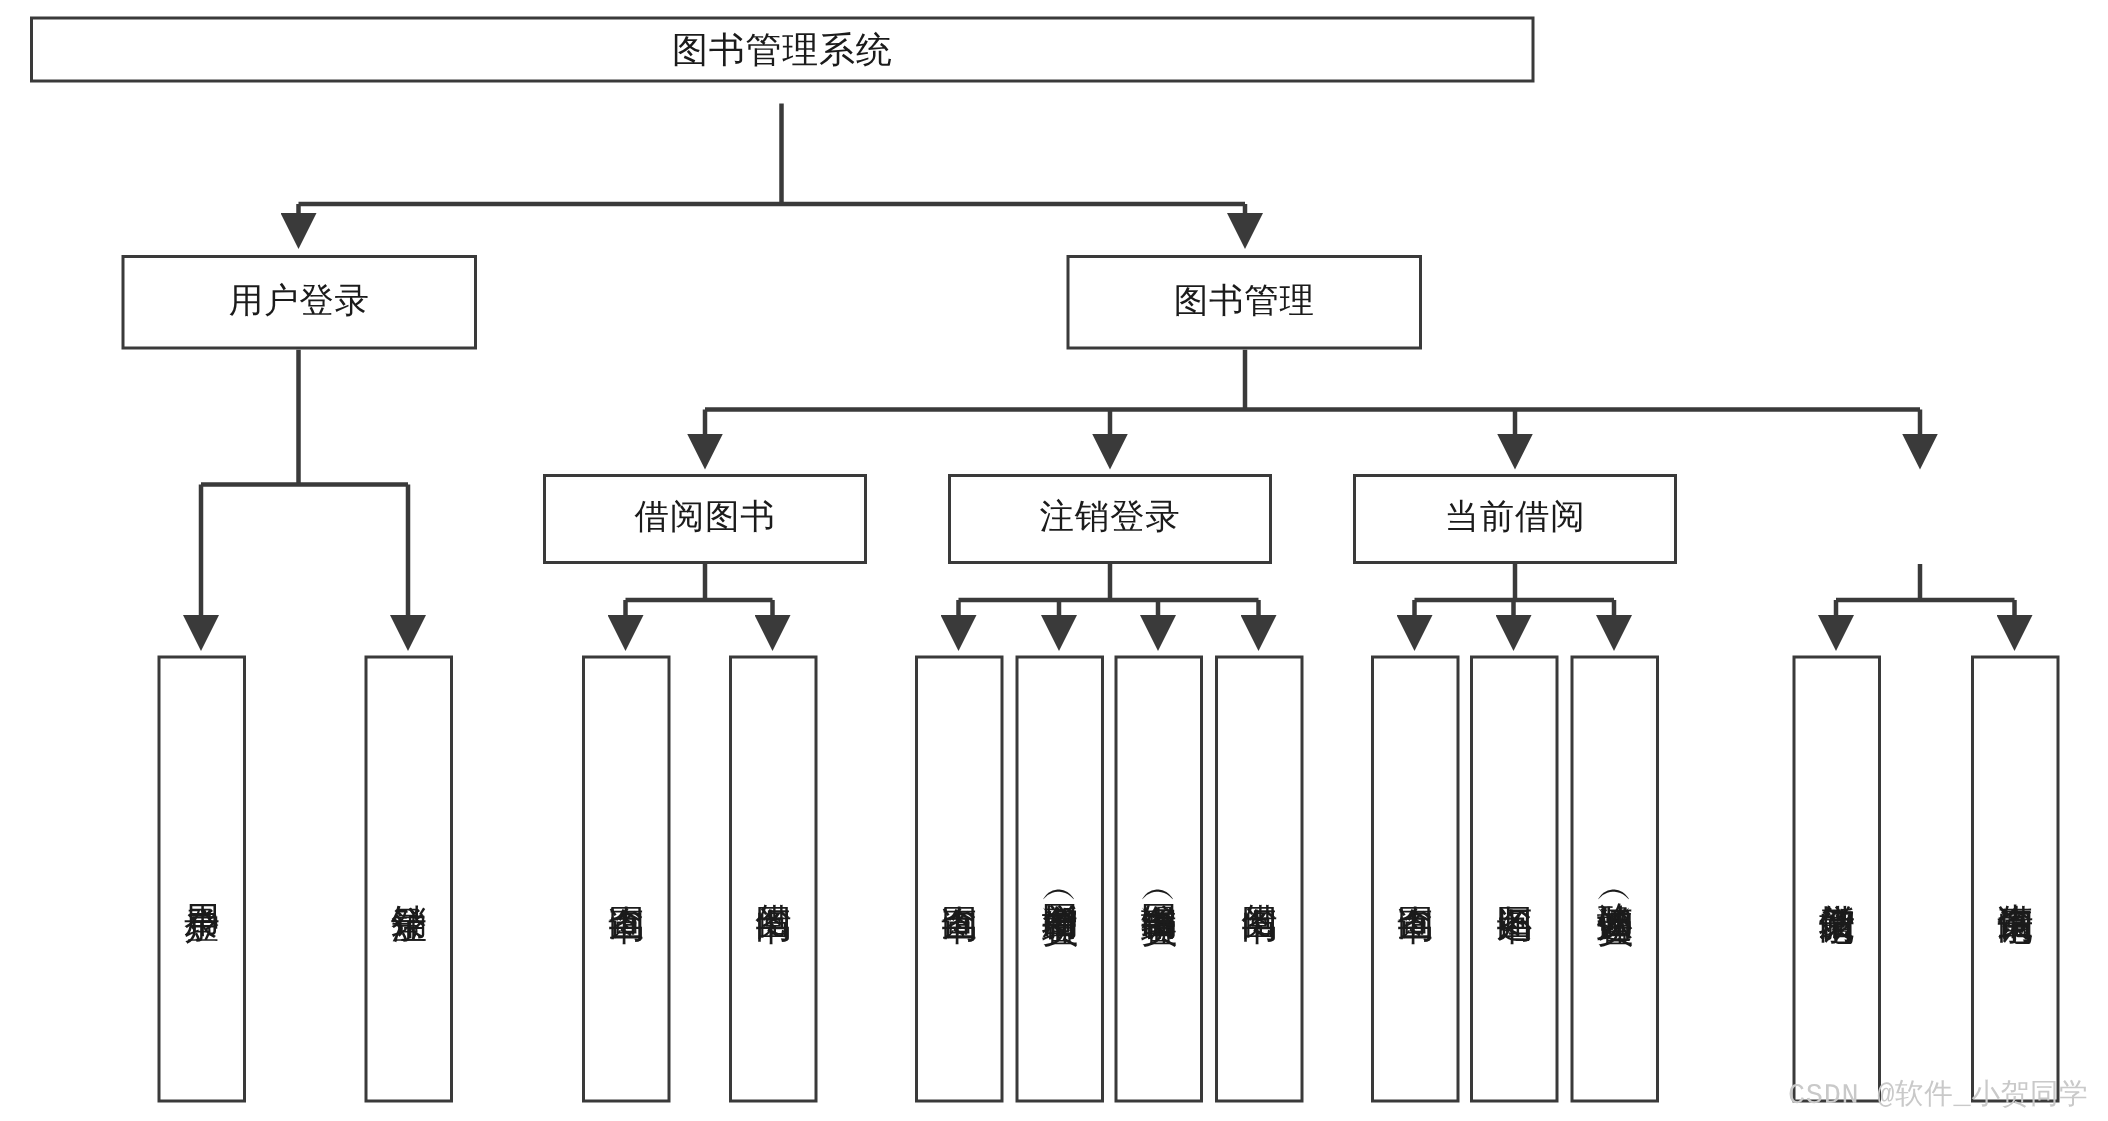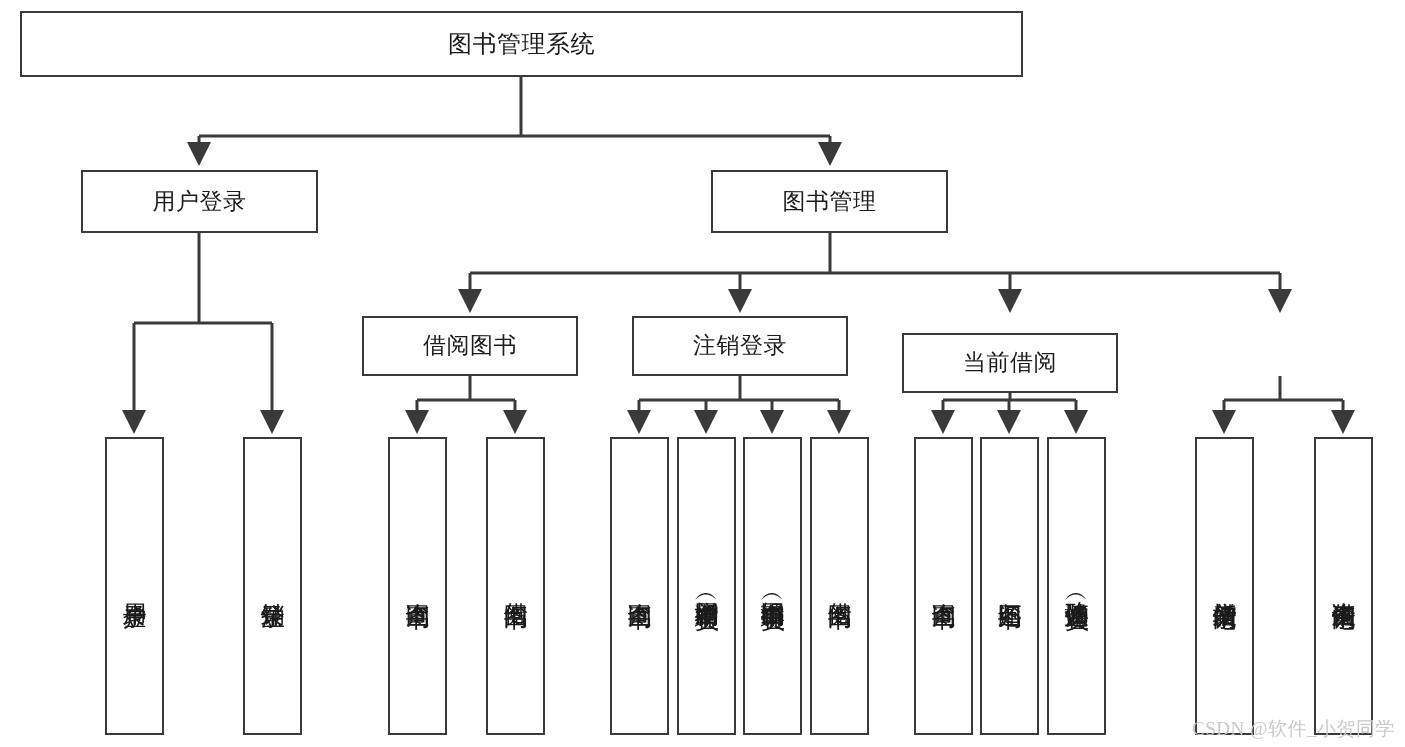--- a/index.html
+++ b/index.html
@@ -59,21 +59,21 @@
     display: block;
     text-align: center;
   }
   .watermark {
     position: absolute;
     font-size: 19px;
     color: #c9c9c9;
     letter-spacing: 0.5px;
     white-space: nowrap;
     z-index: 5;
-    font-family: Liberation Serif, serif;
+    font-family: Liberation Mono, monospace;
   }
 </style>
 </head>
 <body>
 
 <div id="canvas">
 
   <svg id="wires" viewBox="0 0 1405 747" xmlns="http://www.w3.org/2000/svg">
     <defs>
       <marker id="arrow" viewBox="0 0 12 12" refX="10" refY="6" markerWidth="8" markerHeight="8" orient="auto-start-reverse">
@@ -117,38 +117,38 @@
       <path d="M 1009 400 L 1009 430" marker-end="url(#arrow)"></path>
       <path d="M 1076 400 L 1076 430" marker-end="url(#arrow)"></path>
 
       <path d="M 1280 376 L 1280 400"></path>
       <path d="M 1224 400 L 1343 400"></path>
       <path d="M 1224 400 L 1224 430" marker-end="url(#arrow)"></path>
       <path d="M 1343 400 L 1343 430" marker-end="url(#arrow)"></path>
     </g>
   </svg>
 
-  <div class="node h root" style="left:20px; top:11px; width:1003px; height:66px;">
+  <div class="node h root" style="left:20px; top:11px; width:1003px; height:44px;">
     <span>图书管理系统</span>
   </div>
 
   <div class="node h" style="left:81px; top:170px; width:237px; height:63px;">
     <span>用户登录</span>
   </div>
   <div class="node h" style="left:711px; top:170px; width:237px; height:63px;">
     <span>图书管理</span>
   </div>
 
   <div class="node h" style="left:362px; top:316px; width:216px; height:60px;">
     <span>借阅图书</span>
   </div>
   <div class="node h" style="left:632px; top:316px; width:216px; height:60px;">
     <span>注销登录</span>
   </div>
-  <div class="node h" style="left:902px; top:316px; width:216px; height:60px;margin-top:17px;">
+  <div class="node h" style="left:902px; top:316px; width:216px; height:60px;">
     <span>当前借阅</span>
   </div>
 
   <div class="node v" style="left:105px; top:437px; width:59px; height:298px;">
     <span class="vtext">用户登录</span>
   </div>
   <div class="node v" style="left:243px; top:437px; width:59px; height:298px;">
     <span class="vtext">注销登录</span>
   </div>
 

